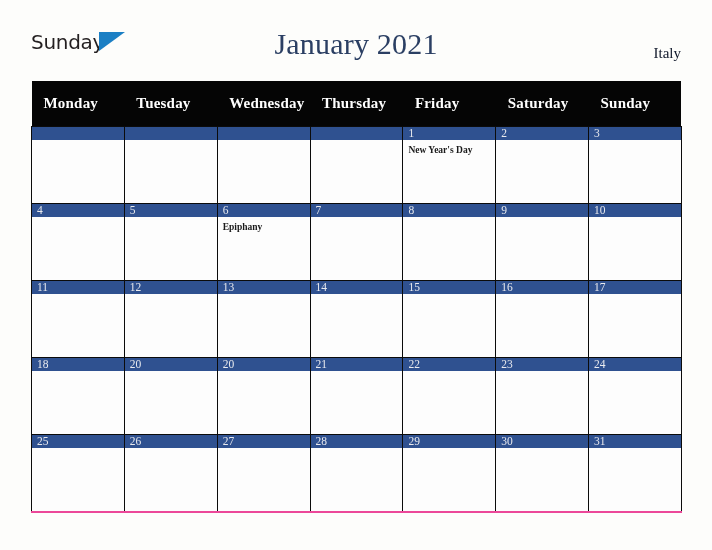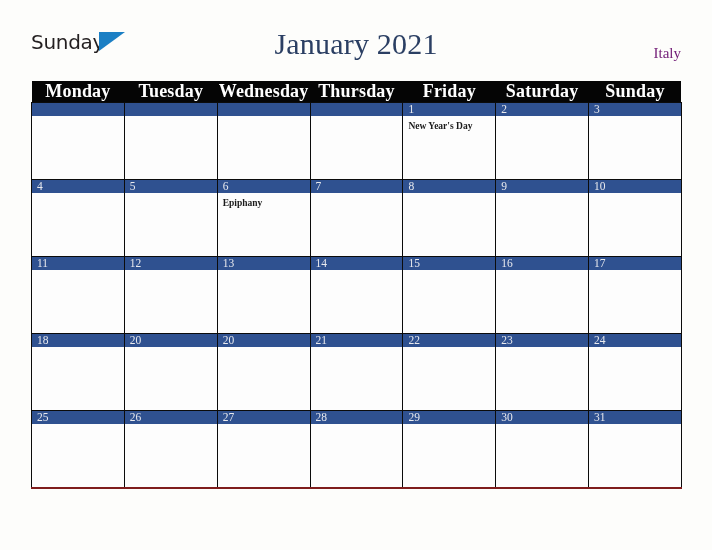--- a/index.html
+++ b/index.html
@@ -76,57 +76,57 @@
     letter-spacing: 0.2px;
   }
 
   
   .cal-country {
     position: absolute;
     right: 31px;
     top: 45px;
     font-family: "Liberation Serif", serif;
     font-size: 15px;
-    color: #701a75;
+    color: #0f172a;
   }
 
   
   .calendar {
     position: absolute;
     left: 31px;
     top: 81px;
     width: 650px;
     border-collapse: collapse;
     table-layout: fixed;
   }
   .calendar col { width: 92.85px; }
 
   .calendar thead th {
     background: #050505;
     color: #ffffff;
     font-family: "Liberation Serif", serif;
     font-weight: bold;
-    font-size: 18px;
+    font-size: 15px;
     height: 21px;
-    padding: 0;
-    text-align: center;
+    padding: 12px;
+    text-align: left;
     border: none;
     letter-spacing: 0.2px;
   }
 
   .calendar tbody td {
     padding: 0;
     vertical-align: top;
     background: #fdfdfd;
     border-left: 1px solid #0b0b0b;
     border-right: 1px solid #0b0b0b;
     height: 77px;
   }
   .calendar tbody tr:last-child td {
-    border-bottom: 2px solid #7f1d1d;
+    border-bottom: 2px solid #ec4899;
   }
 
   .daycell {
     position: relative;
     height: 77px;
   }
   .daybar {
     height: 14px;
     background: #2f5190;
     border-top: 1px solid #0b0b0b;

